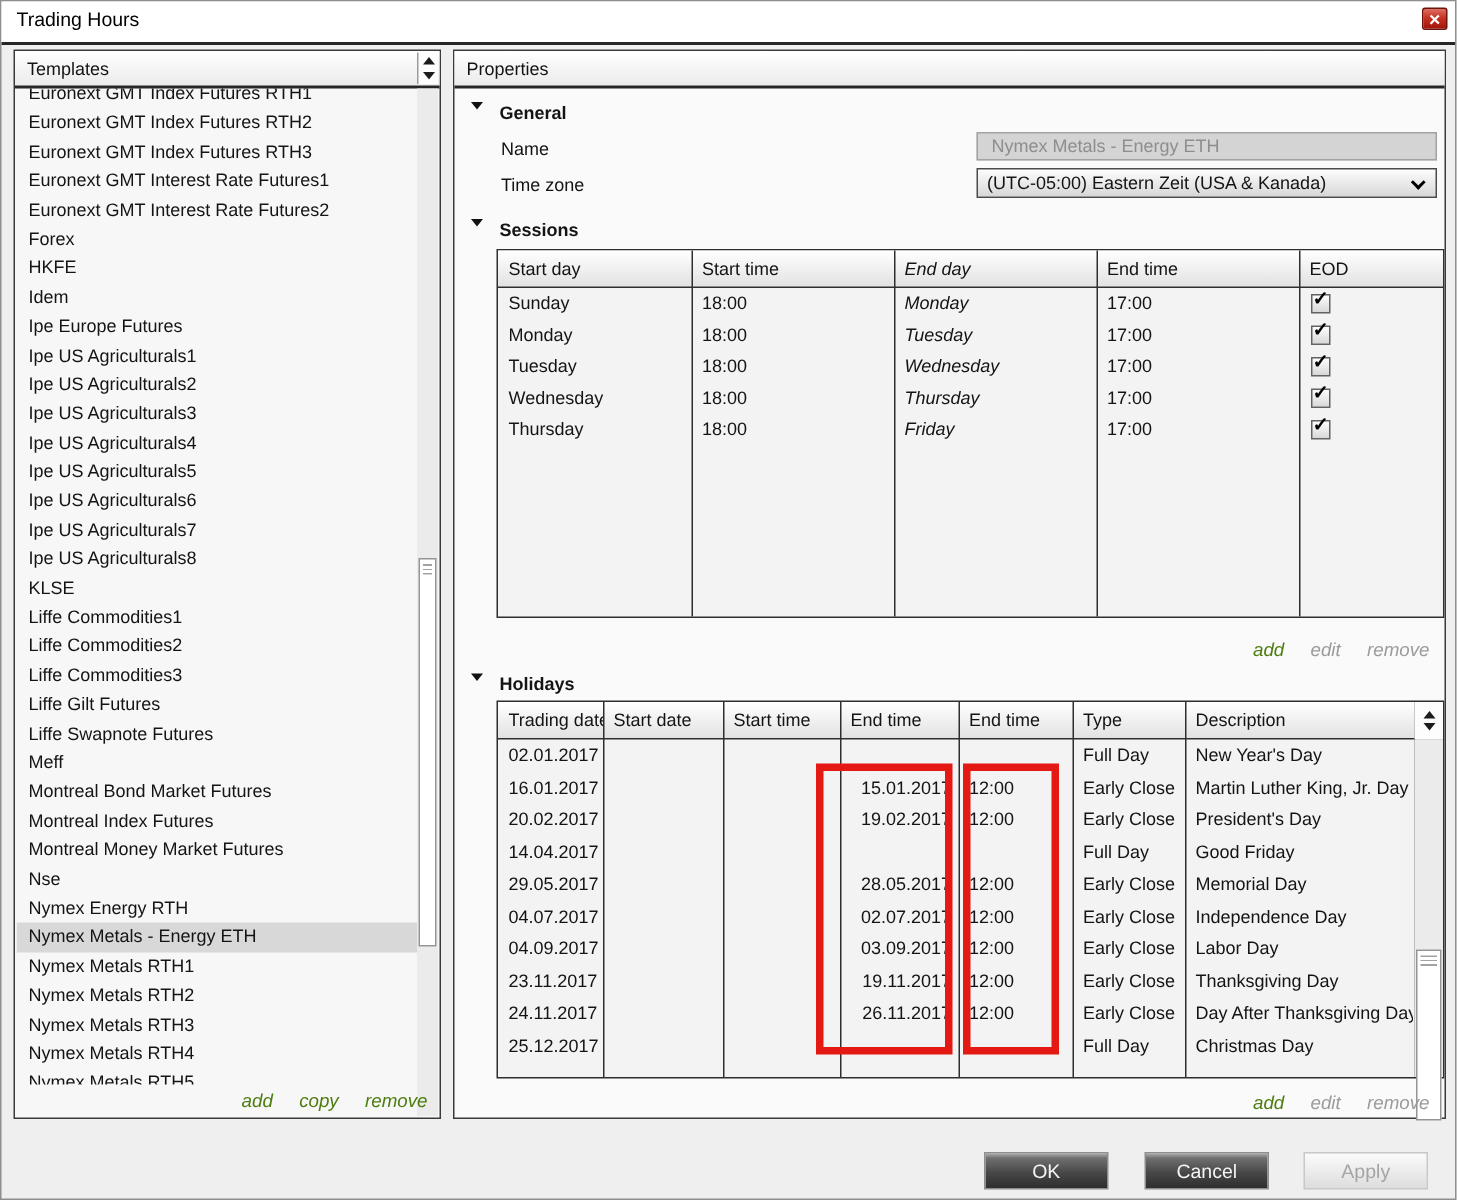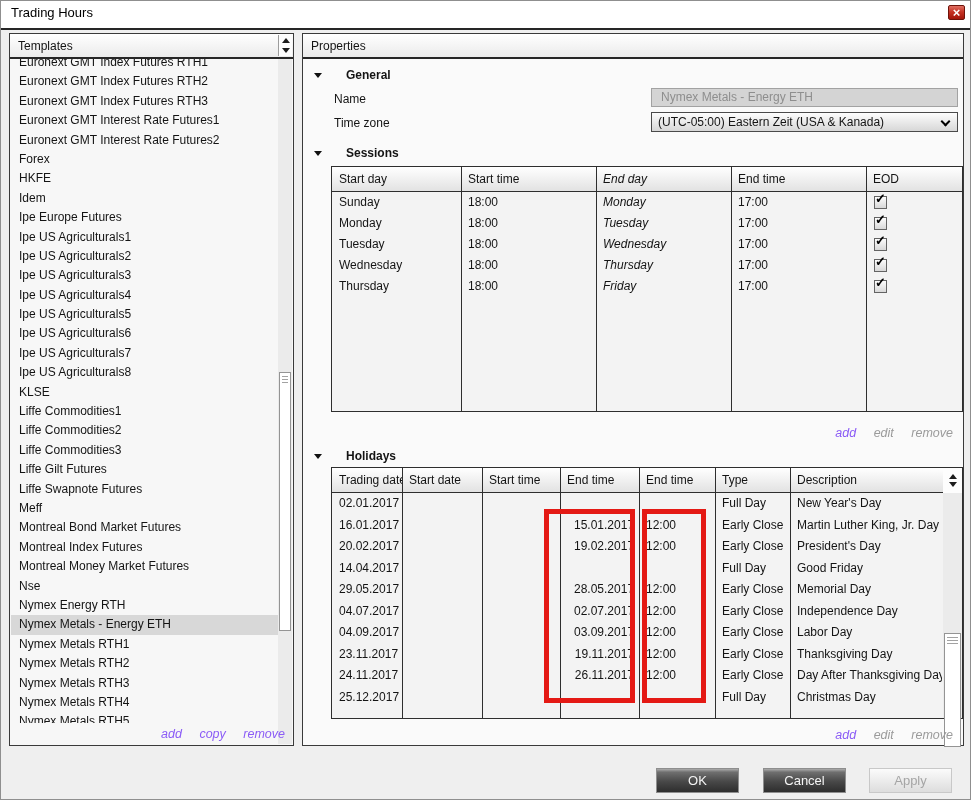--- a/index.html
+++ b/index.html
@@ -40,27 +40,27 @@
   .tpl-list { position:absolute; top:25px; left:1px; right:15px; height:664px; overflow:hidden; }
   .tpl-list-inner { margin-top:-6px; }
   .tpl-item { height:19.4px; line-height:19.4px; padding-left:8px; white-space:nowrap; overflow:hidden; cursor:default; }
   .tpl-item.selected { background:#d8d8d8; }
   .tpl-scroll { position:absolute; top:25px; right:1px; width:14px; bottom:1px; background:#ebebeb; }
   .thumb { position:absolute; left:1px; right:1px; background:#ffffff; border:1px solid #949494; }
   .tpl-thumb { top:313px; height:259px; }
   .grip { height:7px; margin:3px 2px 0; background:repeating-linear-gradient(180deg,#a2a2a2 0 1px,transparent 1px 3px); }
   .actions { position:absolute; font-style:italic; font-size:12.5px; white-space:nowrap; }
   .actions .act { margin-left:14px; cursor:pointer; }
-  .act-dark { color:#8b5cf6; }
+  .act-dark { color:#4d7c0f; }
   .act-dim  { color:#9b9b9b; }
   .tpl-actions { bottom:4px; right:8px;margin-top:16px; }
 
   
   .panel-right { left:301px; top:32px; width:662px; height:713px; background:#fafafa; }
-  .sec-head { position:absolute; left:11px; display:flex; align-items:center; gap:24px; font-weight:bold; cursor:pointer; }
+  .sec-head { position:absolute; left:11px; display:flex; align-items:flex-start; gap:11px; font-weight:bold; cursor:pointer; }
   .sec-head .tri-down { border-top-color:#111; }
   .form-label { position:absolute; left:31px; }
   .name-field {
     position:absolute; left:348px; top:54px; width:307px; height:19px;
     background:#d4d4d4; border:1px solid #a2a2a2; color:#8e8e8e;
     line-height:17px; padding-left:9px; white-space:nowrap; overflow:hidden;
   }
   .tz-select {
     position:absolute; left:348px; top:78px; width:307px; height:20px;
     background:linear-gradient(#fdfdfd,#d7d7d7); border:1px solid #4a4a4a;

